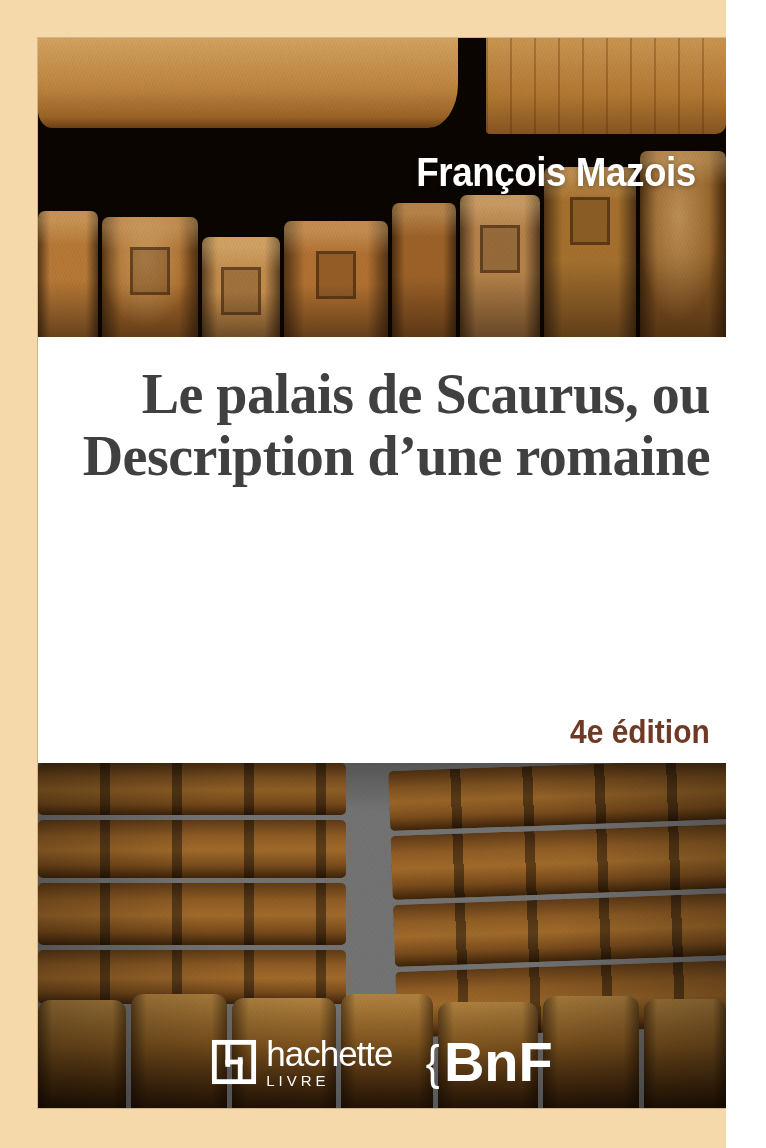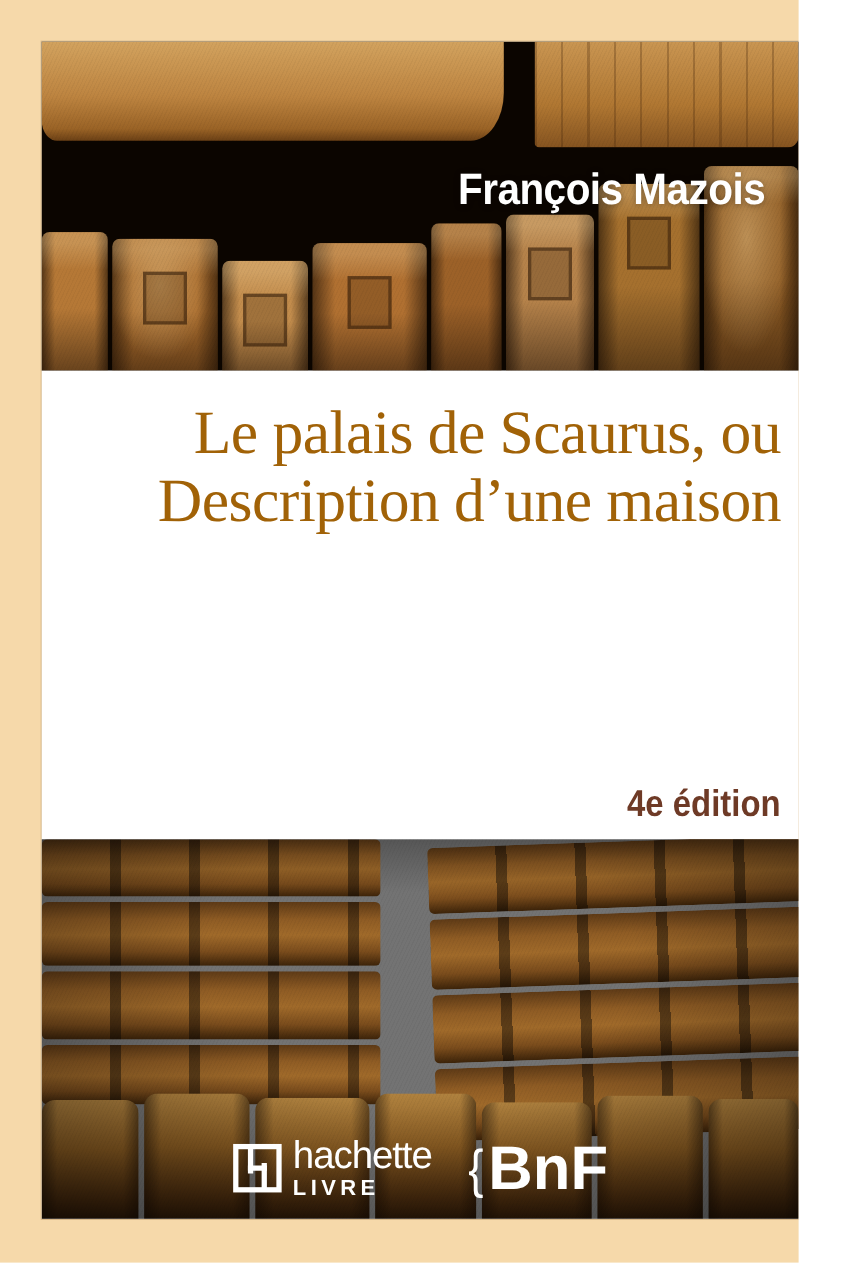--- a/index.html
+++ b/index.html
@@ -37,22 +37,22 @@
       background:radial-gradient(ellipse at 45% 35%,rgba(225,185,125,.55),rgba(225,185,125,0) 62%);}
 
   .author{position:absolute;top:112px;right:30px;z-index:6;color:#ffffff;
       font-weight:bold;font-size:40px;white-space:nowrap;letter-spacing:-.5px;
       transform:scaleX(.92);transform-origin:right center;
       text-shadow:0 1px 6px rgba(0,0,0,.35);}
 
   
   .band{position:absolute;left:0;top:299px;width:688px;height:426px;background:#ffffff;}
   .title{margin:0;padding:26px 16px 0 0;text-align:right;
-      font-family:"Liberation Serif",serif;font-weight:normal;
-      font-size:56px;line-height:62px;color:#a16207;letter-spacing:-.5px;}
+      font-family:"Liberation Serif",serif;font-weight:bold;
+      font-size:56px;line-height:62px;color:#404040;letter-spacing:-.5px;}
   .title span{display:block;}
   .edition{position:absolute;right:16px;bottom:12px;color:#6e3a26;
       font-weight:bold;font-size:34px;white-space:nowrap;
       display:inline-block;transform:scaleX(.88);transform-origin:right center;}
 
   
   .photo-bottom{position:absolute;left:0;top:725px;width:688px;height:345px;background:#737373;overflow:hidden;}
   .stack{position:absolute;top:0;display:flex;flex-direction:column;gap:5px;}
   .stack-left{left:0;width:308px;}
   .stack-right{left:350px;right:-8px;top:-4px;transform:rotate(-2deg);transform-origin:top right;}
@@ -87,21 +87,21 @@
   .grain{position:absolute;inset:0;pointer-events:none;z-index:4;opacity:.5;
       background-image:repeating-linear-gradient(115deg,rgba(0,0,0,.07) 0 1px,transparent 1px 3px);}
 
   
   .logos{position:absolute;left:0;right:0;bottom:14px;z-index:6;
       display:flex;justify-content:center;align-items:center;gap:32px;color:#ffffff;}
   .hachette{display:flex;align-items:center;gap:9px;}
   .h-mark{width:46px;height:46px;display:block;}
   .h-words{display:flex;flex-direction:column;line-height:1;}
   .h-name{font-size:35px;letter-spacing:-1px;font-weight:normal;}
-  .h-sub{font-size:20px;letter-spacing:4px;margin-top:2px;font-weight:bold;}
+  .h-sub{font-size:15px;letter-spacing:4px;margin-top:2px;font-weight:normal;}
   .bnf{display:flex;align-items:center;gap:4px;}
   .bnf-bracket{font-size:46px;font-weight:normal;line-height:1;transform:scale(.9,1.05);}
   .bnf-name{font-size:56px;font-weight:bold;letter-spacing:0;}
 </style>
 </head>
 <body>
 
 <div class="cover">
   <div class="inner">
 
@@ -118,21 +118,21 @@
         <div class="spine labeled"></div>
         <div class="spine torn"></div>
       </div>
       <div class="grain"></div>
       <div class="author">François Mazois</div>
     </div>
 
     <div class="band">
       <h1 class="title">
         <span>Le palais de Scaurus, ou</span>
-        <span>Description d’une maison</span>
+        <span>Description d’une romaine</span>
       </h1>
       <span class="edition">4e édition</span>
     </div>
 
     <div class="photo-bottom">
       <div class="stack stack-left">
         <div class="hbook"></div>
         <div class="hbook"></div>
         <div class="hbook"></div>
         <div class="hbook"></div>

